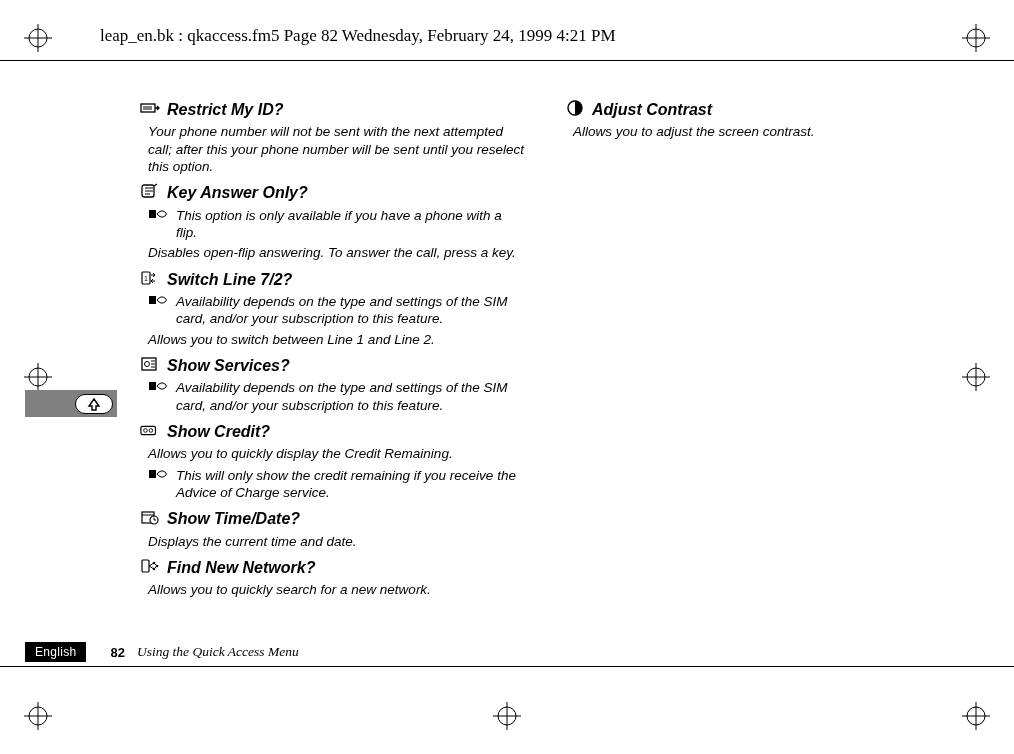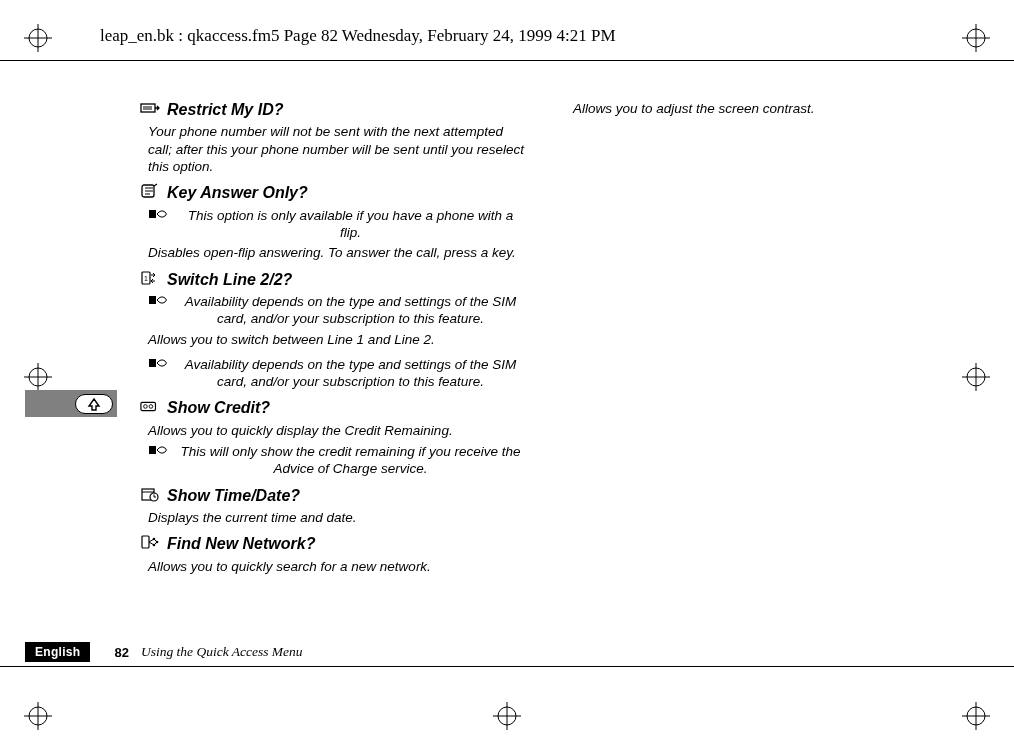--- a/index.html
+++ b/index.html
@@ -30,27 +30,27 @@
 
   
   .content { position: absolute; top: 100px; left: 140px; width: 810px; height: 510px; display: flex; gap: 40px; }
   .col { width: 388px; font-size: 13.5px; line-height: 1.28; }
 
   .section { margin-bottom: 8px; }
   .sec-head { display: flex; gap: 7px; margin-bottom: 3px; }
   .sec-icon { width: 20px; height: 16px; flex: 0 0 20px; display: flex; align-items: center; justify-content: center; }
   .sec-title { font-weight: bold; font-style: italic; font-size: 16px; }
   .body { margin-left: 8px; margin-bottom: 4px; font-style: italic; }
-  .note { display: flex; gap: 6px; margin-left: 8px; margin-bottom: 3px; text-align: center; }
+  .note { display: flex; gap: 6px; margin-left: 8px; margin-bottom: 3px; }
   .note-icon { flex: 0 0 22px; width: 22px; height: 14px; display: flex; align-items: center; justify-content: center; }
   .note-text { font-style: italic; }
 
   
   .footer { position: absolute; top: 642px; left: 25px; width: 940px; height: 20px; display: flex; align-items: center; }
-  .lang-box { background: #000; color: #fff; font-weight: bold; font-size: 12px; padding: 3px 10px; letter-spacing: 0.3px; }
+  .lang-box { background: #000; color: #fff; font-weight: normal; font-size: 12px; padding: 3px 10px; letter-spacing: 0.3px; }
   .pagenum { font-weight: bold; font-size: 13px; margin-left: 24px; }
   .foot-title { font-style: italic; font-family: "Times New Roman", Times, serif; font-size: 13.5px; margin-left: 12px; }
 </style>
 </head>
 <body>
 
 <div class="page">
 
   <div class="cropmark cm-tl">
     <svg width="28" height="28">
@@ -156,35 +156,47 @@
 
       <div class="section">
         <div class="sec-head">
           <span class="sec-icon">
             <svg width="20" height="16" viewBox="0 0 20 16">
                 <rect x="2" y="2" width="8" height="12" rx="1" fill="none" stroke="#000" stroke-width="1.2"></rect>
                 <text x="6" y="11" font-size="7" text-anchor="middle" font-family="Arial">1</text>
                 <path d="M11 5 L15 5 M15 5 L13 3 M15 5 L13 7 M11 11 L15 11 M11 11 L13 9 M11 11 L13 13" stroke="#000" stroke-width="1" fill="none"></path>
               </svg>
           </span>
-          <span class="sec-title">Switch Line 2/2?</span>
+          <span class="sec-title">Switch Line 7/2?</span>
         </div>
         <div class="note">
           <span class="note-icon">
             <svg width="22" height="14" viewBox="0 0 22 14">
                 <rect x="1" y="3" width="7" height="8" fill="#000"></rect>
                 <path d="M9 7 Q13 2 17 5 Q20 7 17 9 Q13 12 9 7 Z" fill="none" stroke="#000" stroke-width="1"></path>
               </svg>
           </span>
           <span class="note-text">Availability depends on the type and settings of the SIM card, and/or your subscription to this feature.</span>
         </div>
         <div class="body">Allows you to switch between Line 1 and Line 2.</div>
       </div>
 
       <div class="section">
+        <div class="sec-head">
+          <span class="sec-icon">
+            <svg width="20" height="16" viewBox="0 0 20 16">
+                <rect x="2" y="2" width="14" height="12" fill="none" stroke="#000" stroke-width="1.3"></rect>
+                <circle cx="7" cy="8" r="2.5" fill="none" stroke="#000"></circle>
+                <line x1="11" y1="5" x2="15" y2="5" stroke="#000"></line>
+                <line x1="11" y1="8" x2="15" y2="8" stroke="#000"></line>
+                <line x1="11" y1="11" x2="15" y2="11" stroke="#000"></line>
+              </svg>
+          </span>
+          <span class="sec-title">Show Services?</span>
+        </div>
         <div class="note">
           <span class="note-icon">
             <svg width="22" height="14" viewBox="0 0 22 14">
                 <rect x="1" y="3" width="7" height="8" fill="#000"></rect>
                 <path d="M9 7 Q13 2 17 5 Q20 7 17 9 Q13 12 9 7 Z" fill="none" stroke="#000" stroke-width="1"></path>
               </svg>
           </span>
           <span class="note-text">Availability depends on the type and settings of the SIM card, and/or your subscription to this feature.</span>
         </div>
       </div>
@@ -244,20 +256,29 @@
           </span>
           <span class="sec-title">Find New Network?</span>
         </div>
         <div class="body">Allows you to quickly search for a new network.</div>
       </div>
 
     </div>
 
     <div class="col">
       <div class="section">
+        <div class="sec-head">
+          <span class="sec-icon">
+            <svg width="18" height="18" viewBox="0 0 18 18">
+                <circle cx="9" cy="9" r="7" fill="none" stroke="#000" stroke-width="1.4"></circle>
+                <path d="M9 2 A7 7 0 0 1 9 16 Z" fill="#000"></path>
+              </svg>
+          </span>
+          <span class="sec-title">Adjust Contrast</span>
+        </div>
         <div class="body">Allows you to adjust the screen contrast.</div>
       </div>
     </div>
   </div>
 
   <div class="footer">
     <span class="lang-box">English</span>
     <span class="pagenum">82</span>
     <span class="foot-title">Using the Quick Access Menu</span>
   </div>

